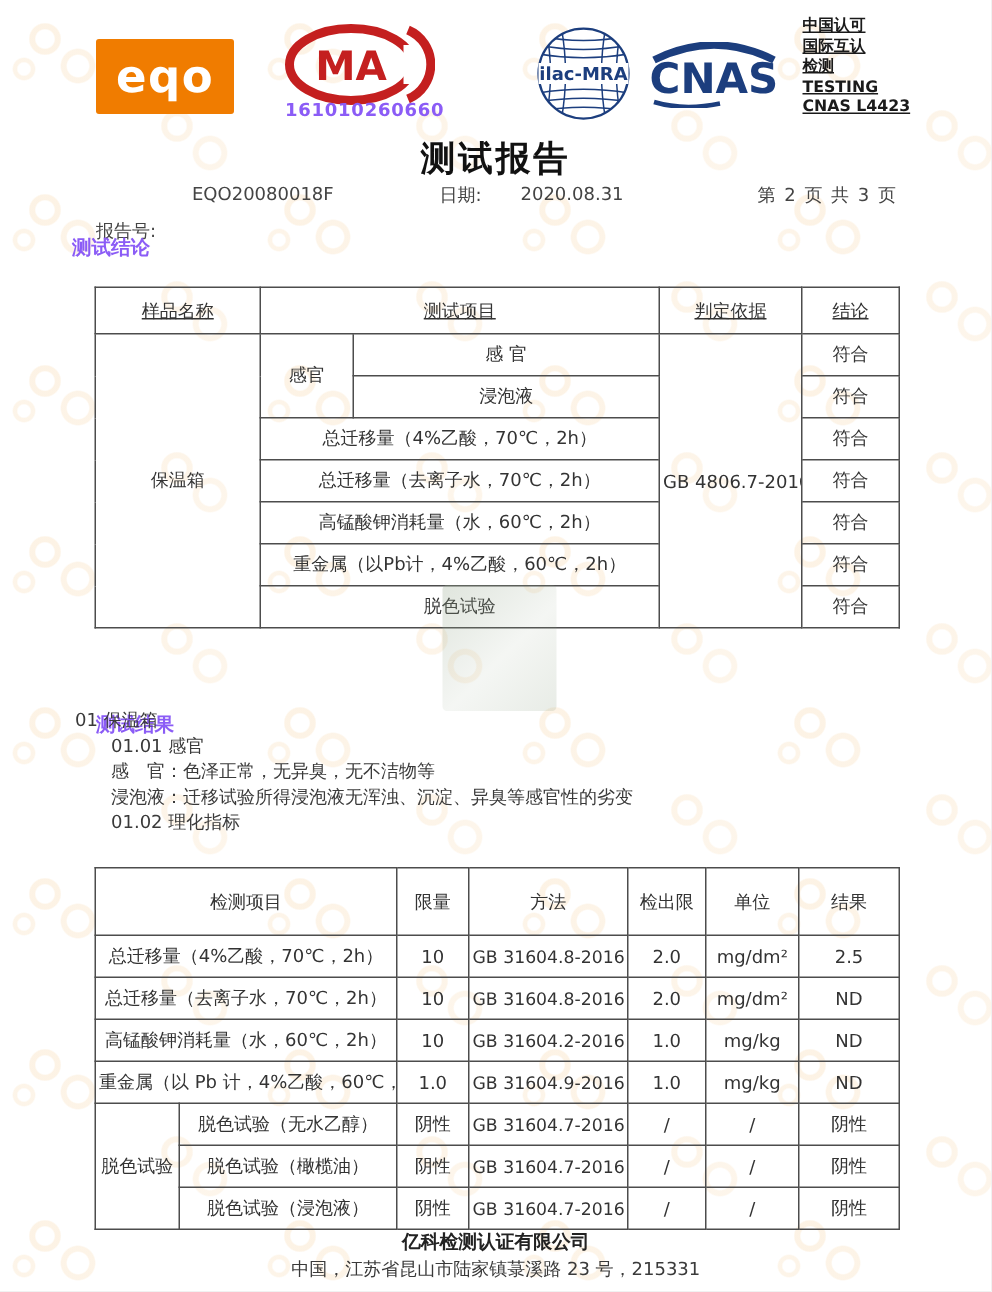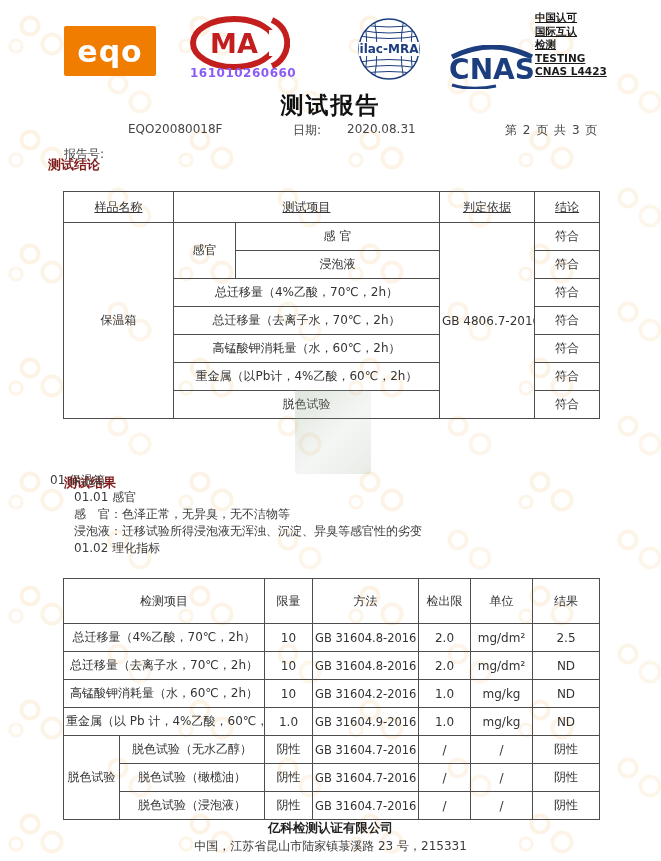--- a/index.html
+++ b/index.html
@@ -34,39 +34,39 @@
     background:#f07c00; color:#fff; border-radius:2px;
     display:flex; align-items:center; justify-content:center;
     font-size:30px; font-weight:bold; letter-spacing:1px;
   }
   .logo-cma { position:absolute; left:188px; top:14px; }
   .cma-number {
     position:absolute; left:190px; top:66px; width:100px; text-align:center;
     color:#8b5cf6; font-size:12px; font-weight:bold; letter-spacing:0.5px;
   }
   .logo-ilac { position:absolute; left:356px; top:16px; }
-  .logo-cnas { position:absolute; left:444px; top:28px;margin-top:17px; }
+  .logo-cnas { position:absolute; left:428px; top:28px; }
   .accred {
     position:absolute; left:535px; top:11px;
     font-size:10.5px; font-weight:bold; color:#1a1a1a; line-height:13.5px;text-decoration:underline;
   }
 
   .doc-title {
     position:absolute; left:0; right:0; top:90px; text-align:center;
     font-size:23px; font-weight:bold; color:#111; letter-spacing:2px;
   }
   .info-row { position:absolute; left:0; top:122px; width:100%; font-size:12px; color:#444; }
   .info-row span { position:absolute; white-space:nowrap; }
   .lbl-reportno { left:64px;margin-top:24px; }
   .val-reportno { left:128px; }
   .lbl-date     { left:293px; }
   .val-date     { left:347px; }
   .val-page     { left:505px; letter-spacing:1px; }
 
-  .sec-heading { position:absolute; font-size:13px; font-weight:bold; color:#7f1d1d; }
+  .sec-heading { position:absolute; font-size:13px; font-weight:bold; color:#8b5cf6; }
   .h-conclusion { left:48px; top:156px; }
   .h-results    { left:64px; top:454px;margin-top:20px; }
 
   
   table { border-collapse:collapse; table-layout:fixed; }
   td, th {
     border:1px solid #4d4d4d; text-align:center; vertical-align:middle;
     font-size:12px; font-weight:normal; color:#333; padding:1px 2px;
     overflow:hidden; white-space:nowrap;
   }

